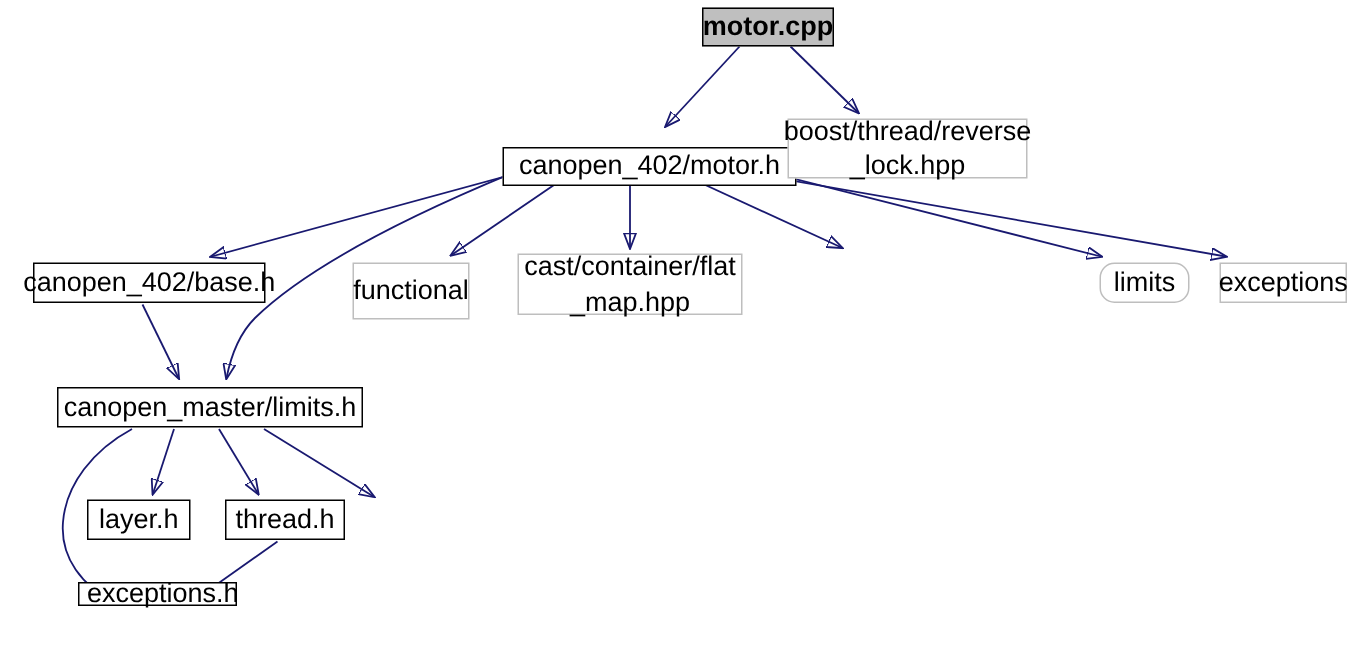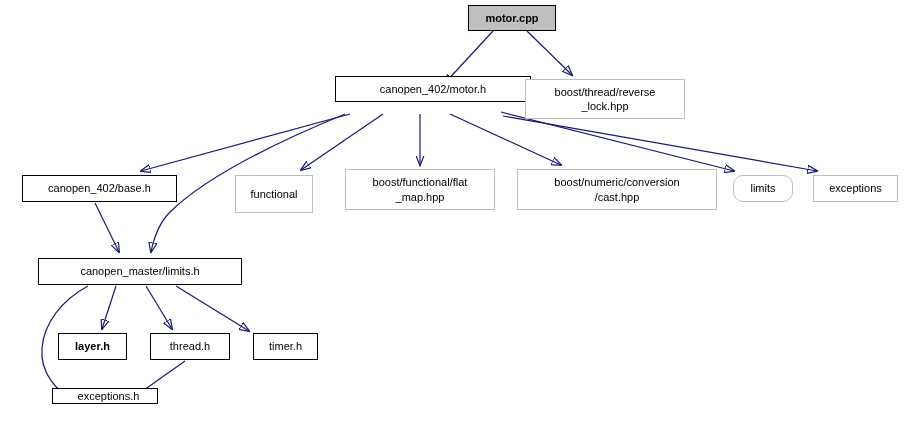--- a/index.html
+++ b/index.html
@@ -13,21 +13,21 @@
   svg.edges{position:absolute;left:0;top:0;width:907px;height:440px;}
   svg.edges path{fill:none;stroke:#191970;stroke-width:1.2px;}
   .node{
     position:absolute;
     box-sizing:border-box;
     display:flex;align-items:center;justify-content:center;
     text-align:center;
     background:#ffffff;
     border:1px solid #000000;
     color:#000000;
-    font-size:11px;
+    font-size:18px;
     line-height:1.3;
     white-space:pre-line;
     padding:0 3px;
   }
   .node.external{border-color:#bebebe;}
   .node.focus{background:#bfbfbf;font-weight:bold;}
 </style>
 </head>
 <body>
 
@@ -50,30 +50,27 @@
     <path marker-end="url(#arrow)" d="M503,116 L817,171"></path>
     <path marker-end="url(#arrow)" d="M95,203 L119,252"></path>
     <path marker-end="url(#arrow)" d="M116,286 L102,329"></path>
     <path marker-end="url(#arrow)" d="M146,286 L172,329"></path>
     <path marker-end="url(#arrow)" d="M176,286 L249,331"></path>
     <path marker-end="url(#arrow)" d="M88,286 C62,300 44,323 42,348 C40,372 55,391 77,402"></path>
     <path marker-end="url(#arrow)" d="M185,361 L127,402"></path>
   </svg>
 
   <div class="node focus" style="left:468px;top:5px;width:88px;height:26px;">motor.cpp</div>
-  <div class="node" style="left:335px;top:76px;width:196px;height:26px;">canopen_402/motor.h</div>
+  <div class="node" style="left:335px;top:98px;width:196px;height:26px;">canopen_402/motor.h</div>
   <div class="node external" style="left:525px;top:79px;width:160px;height:40px;">boost/thread/reverse
 _lock.hpp</div>
   <div class="node" style="left:22px;top:175px;width:155px;height:27px;">canopen_402/base.h</div>
   <div class="node external" style="left:235px;top:175px;width:78px;height:38px;">functional</div>
-  <div class="node external" style="left:345px;top:169px;width:150px;height:41px;">boost/functional/flat
+  <div class="node external" style="left:345px;top:169px;width:150px;height:41px;">cast/container/flat
 _map.hpp</div>
-  <div class="node external" style="left:517px;top:169px;width:200px;height:41px;">boost/numeric/conversion
-/cast.hpp</div>
   <div class="node external" style="left:733px;top:175px;width:60px;height:27px;border-radius:10px;">limits</div>
   <div class="node external" style="left:813px;top:175px;width:85px;height:27px;">exceptions</div>
   <div class="node" style="left:38px;top:258px;width:204px;height:27px;">canopen_master/limits.h</div>
-  <div class="node" style="left:58px;top:333px;width:69px;height:27px;font-weight:bold;">layer.h</div>
+  <div class="node" style="left:58px;top:333px;width:69px;height:27px;">layer.h</div>
   <div class="node" style="left:150px;top:333px;width:80px;height:27px;">thread.h</div>
-  <div class="node" style="left:253px;top:333px;width:65px;height:27px;">timer.h</div>
   <div class="node" style="left:52px;top:388px;width:106px;height:16px;padding-left:10px;">exceptions.h</div>
 
 </div>
 
 </body></html>

